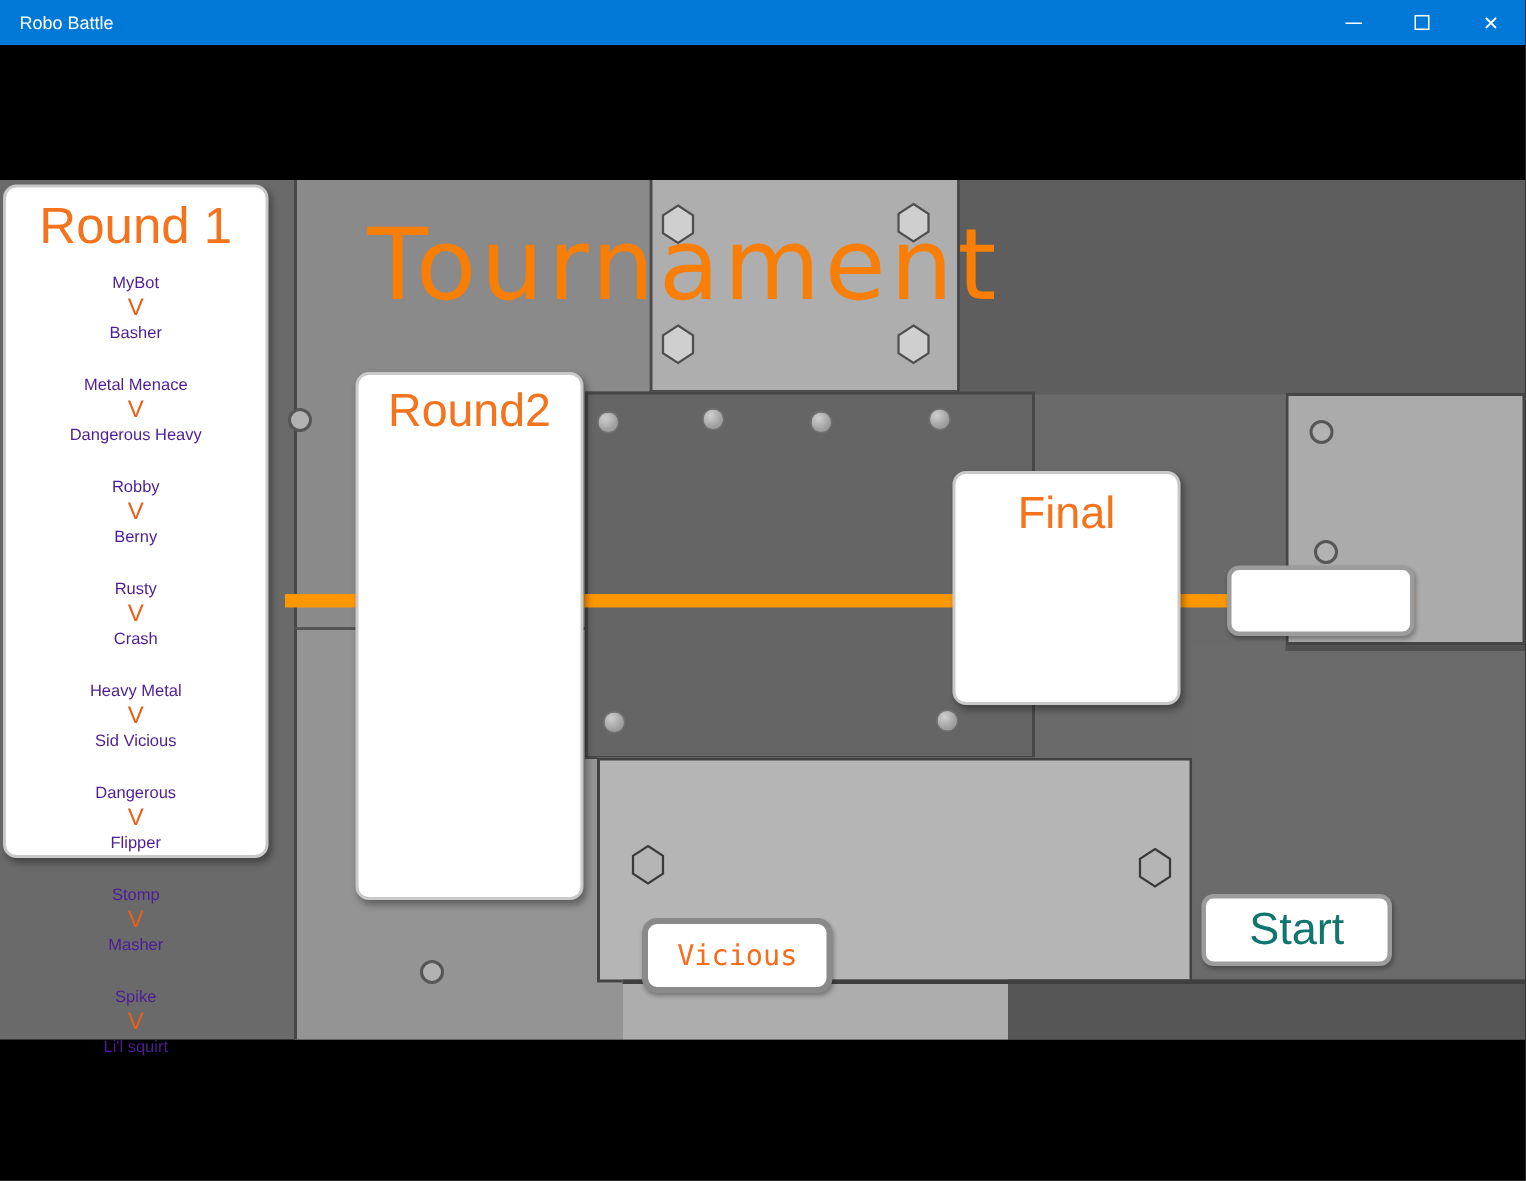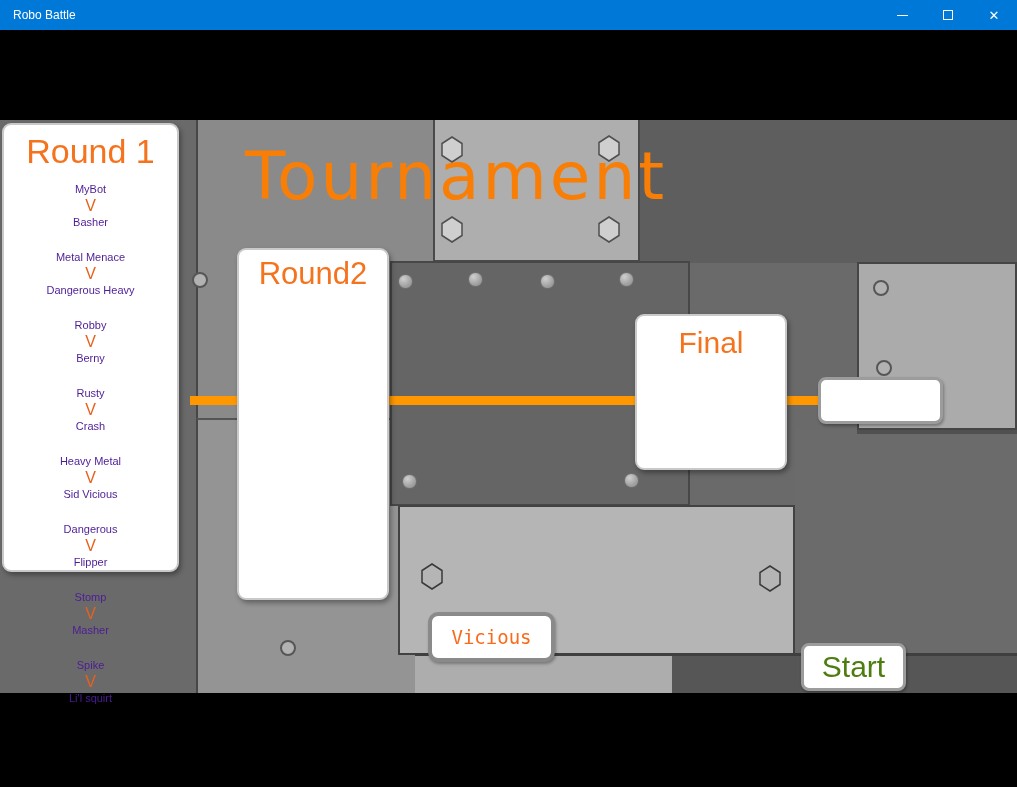--- a/index.html
+++ b/index.html
@@ -81,23 +81,23 @@
     position:absolute; background:#fff; display:flex; align-items:center; justify-content:center;
     z-index:6; cursor:default;
   }
   .workshop-btn {
     left:428px; top:612px; width:127px; height:50px;
     border:4px solid #8A8A8A; border-radius:10px;
     font-family:"DejaVu Sans Mono", monospace; font-size:19px; color:#F96A1B;
     box-shadow:1px 2px 3px rgba(0,0,0,.3);
   }
   .start-btn {
-    left:801px; top:643px; width:105px; height:48px;
+    left:801px; top:596px; width:127px; height:48px;
     border:3px solid #9C9C9C; border-radius:8px;
-    font-size:30px; color:#4d7c0f;
+    font-size:30px; color:#0f766e;
     box-shadow:1px 2px 3px rgba(0,0,0,.3);
   }
 </style>
 </head>
 <body>
 
 <div id="app">
 
   <div class="metal">
     <div class="plate plateA"></div>

